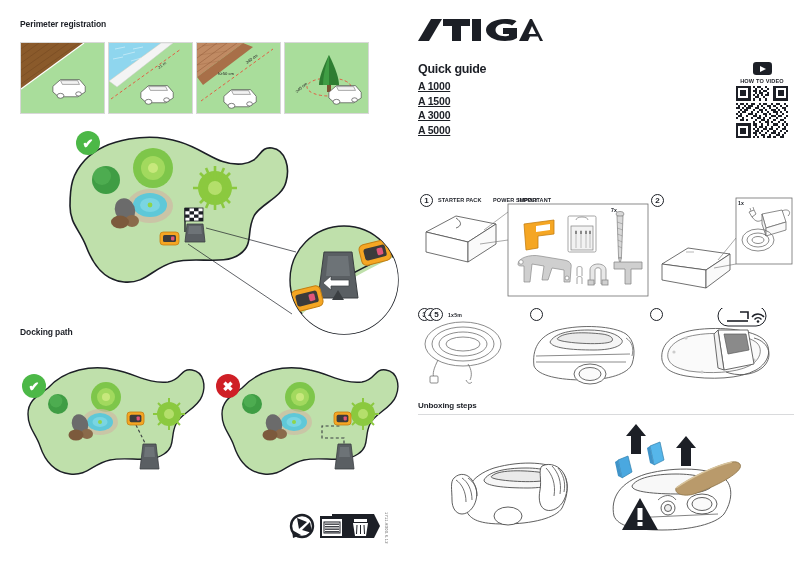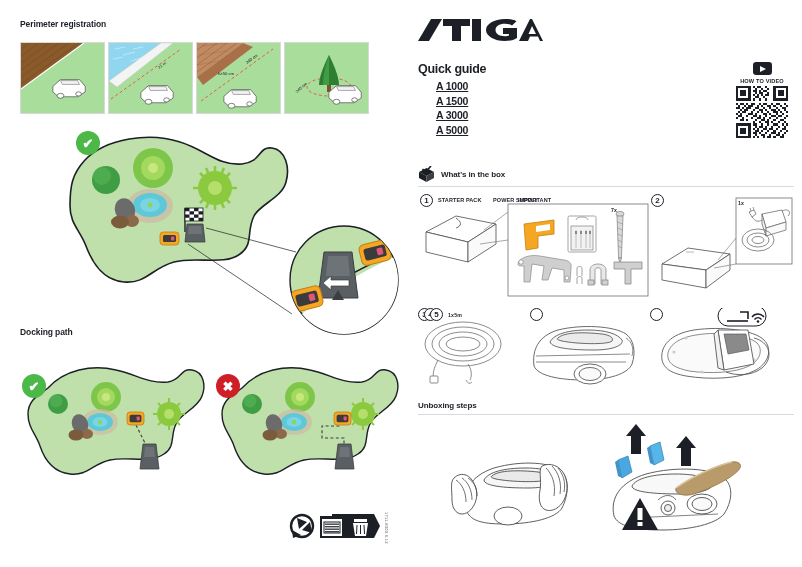--- a/index.html
+++ b/index.html
@@ -50,21 +50,21 @@
     font-size: 4px; color: #555;
     transform: rotate(90deg); transform-origin: left top;
     white-space: nowrap; letter-spacing: 0.3px;
   }
 
   
   .right-col { position: absolute; left: 410px; top: 0; width: 392px; height: 567px; }
 
   #stiga-logo { position: absolute; left: 8px; top: 15px; }
 
-  #quick-guide-block { position: absolute; left: 8px; top: 62px; text-align: center; }
+  #quick-guide-block { position: absolute; left: 8px; top: 62px; }
   #qg-title { font-size: 12.5px; font-weight: bold; letter-spacing: -0.3px; margin-bottom: 3px; }
   .model { font-size: 10.5px; font-weight: bold; line-height: 14.5px; letter-spacing: -0.2px; text-decoration: underline; }
 
   #video-block { position: absolute; left: 321px; top: 62px; width: 62px; text-align: center; }
   #yt-btn {
     width: 19px; height: 13px; border-radius: 3.2px; background: #1c1f26;
     margin: 0 auto 3px; position: relative;
   }
   #yt-btn::after {
     content: ""; position: absolute; left: 7px; top: 3.5px;
@@ -608,32 +608,20 @@
           <rect x="8" y="24" width="1" height="1"></rect>
             <rect x="10" y="24" width="1" height="1"></rect>
           <rect x="13" y="24" width="1" height="1"></rect>
             <rect x="15" y="24" width="2" height="1"></rect>
           <rect x="18" y="24" width="1" height="1"></rect>
             <rect x="21" y="24" width="2" height="1"></rect>
         </g>
       </svg>
     </div>
 
-    <div class="rsec" id="box-section">
-      <div class="rsec-head">
-        <svg width="17" height="16" viewBox="0 0 17 16">
-          <path d="M1 6 L8.5 2 L16 6 L8.5 10 Z" fill="#1c1f26"></path>
-          <path d="M1 6 L1 12 L8.5 16 L8.5 10 Z" fill="#1c1f26"></path>
-          <path d="M16 6 L16 12 L8.5 16 L8.5 10 Z" fill="#3b3f42"></path>
-          <path d="M4.5 3 L7.5 6 L13 0" fill="none" stroke="#1c1f26" stroke-width="1.6"></path>
-        </svg>
-        <div class="label">What's in the box</div>
-      </div>
-      <div class="rule"></div>
-    </div>
 
     <div id="box-content">
 
       <div class="numcircle" style="left:2px; top:4px;">1</div>
       <div class="tiny-label" style="left:20px; top:7px;">STARTER PACK</div>
       <div class="tiny-label" style="left:75px; top:7px;">POWER SUPPLY</div>
       <div class="tiny-label" style="left:100px; top:7px;">IMPORTANT</div>
 
       <svg width="376" height="110" viewBox="0 0 376 110" style="position:absolute;left:0;top:0;">
 

